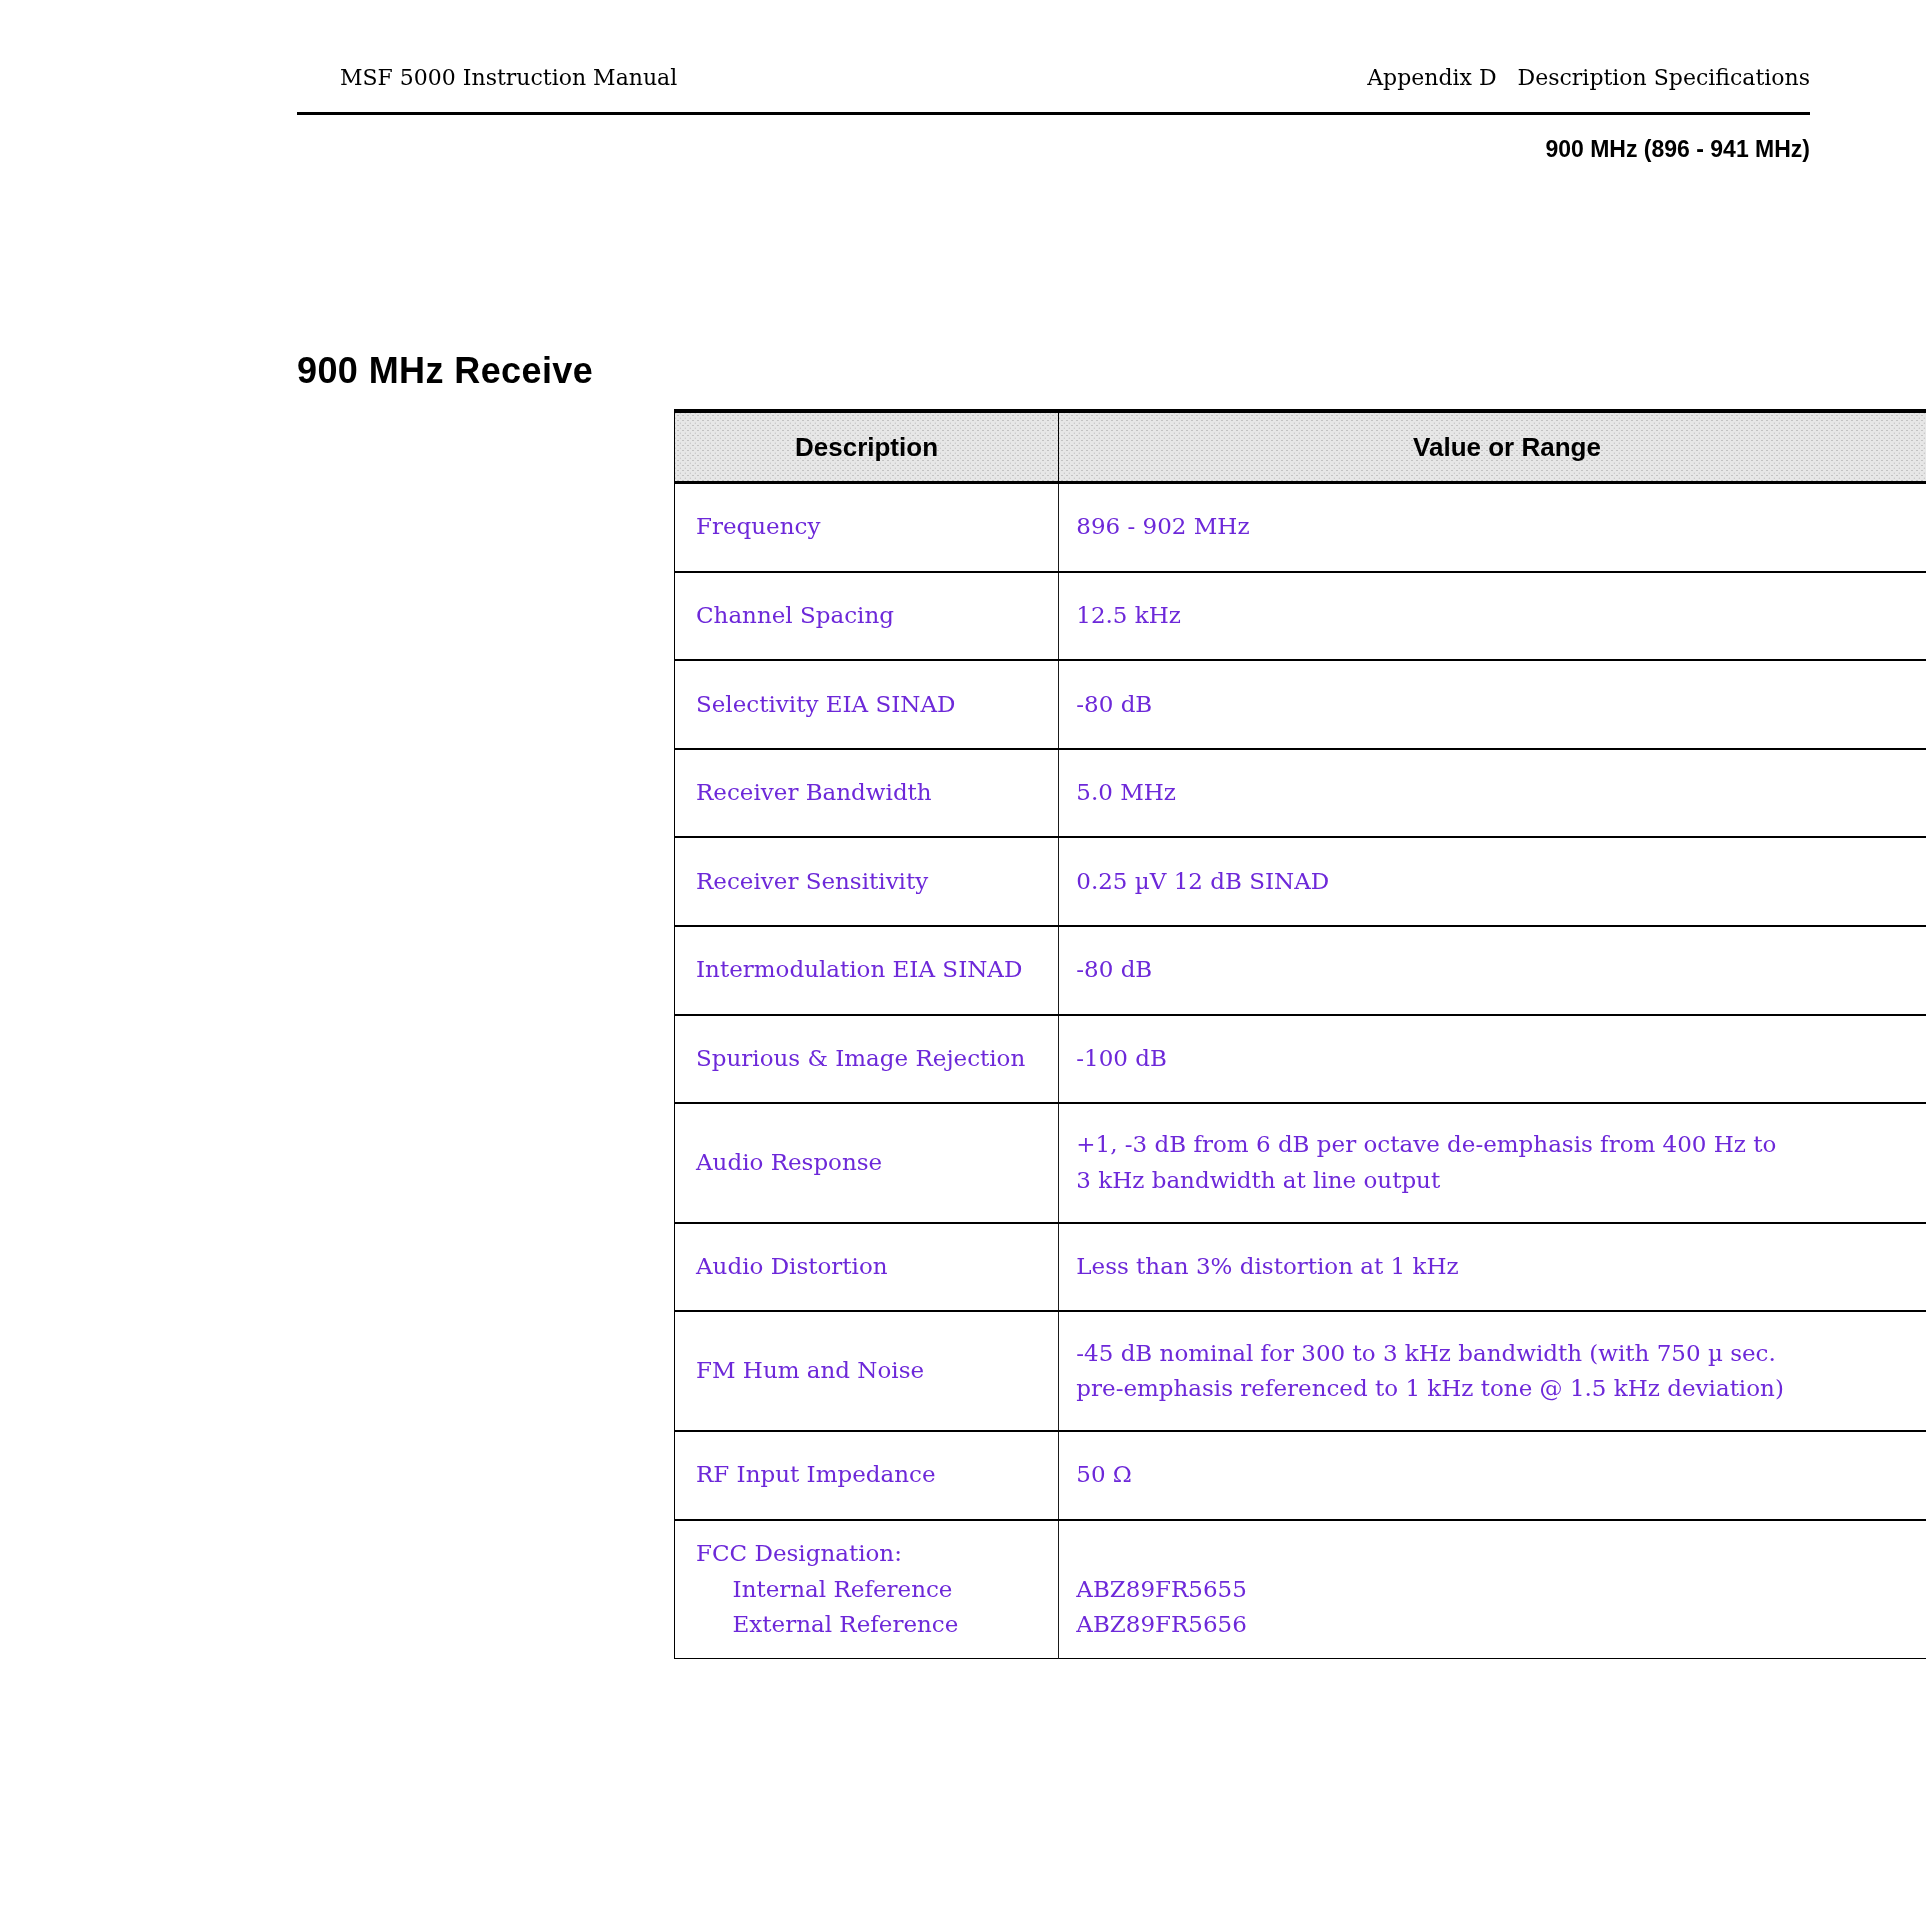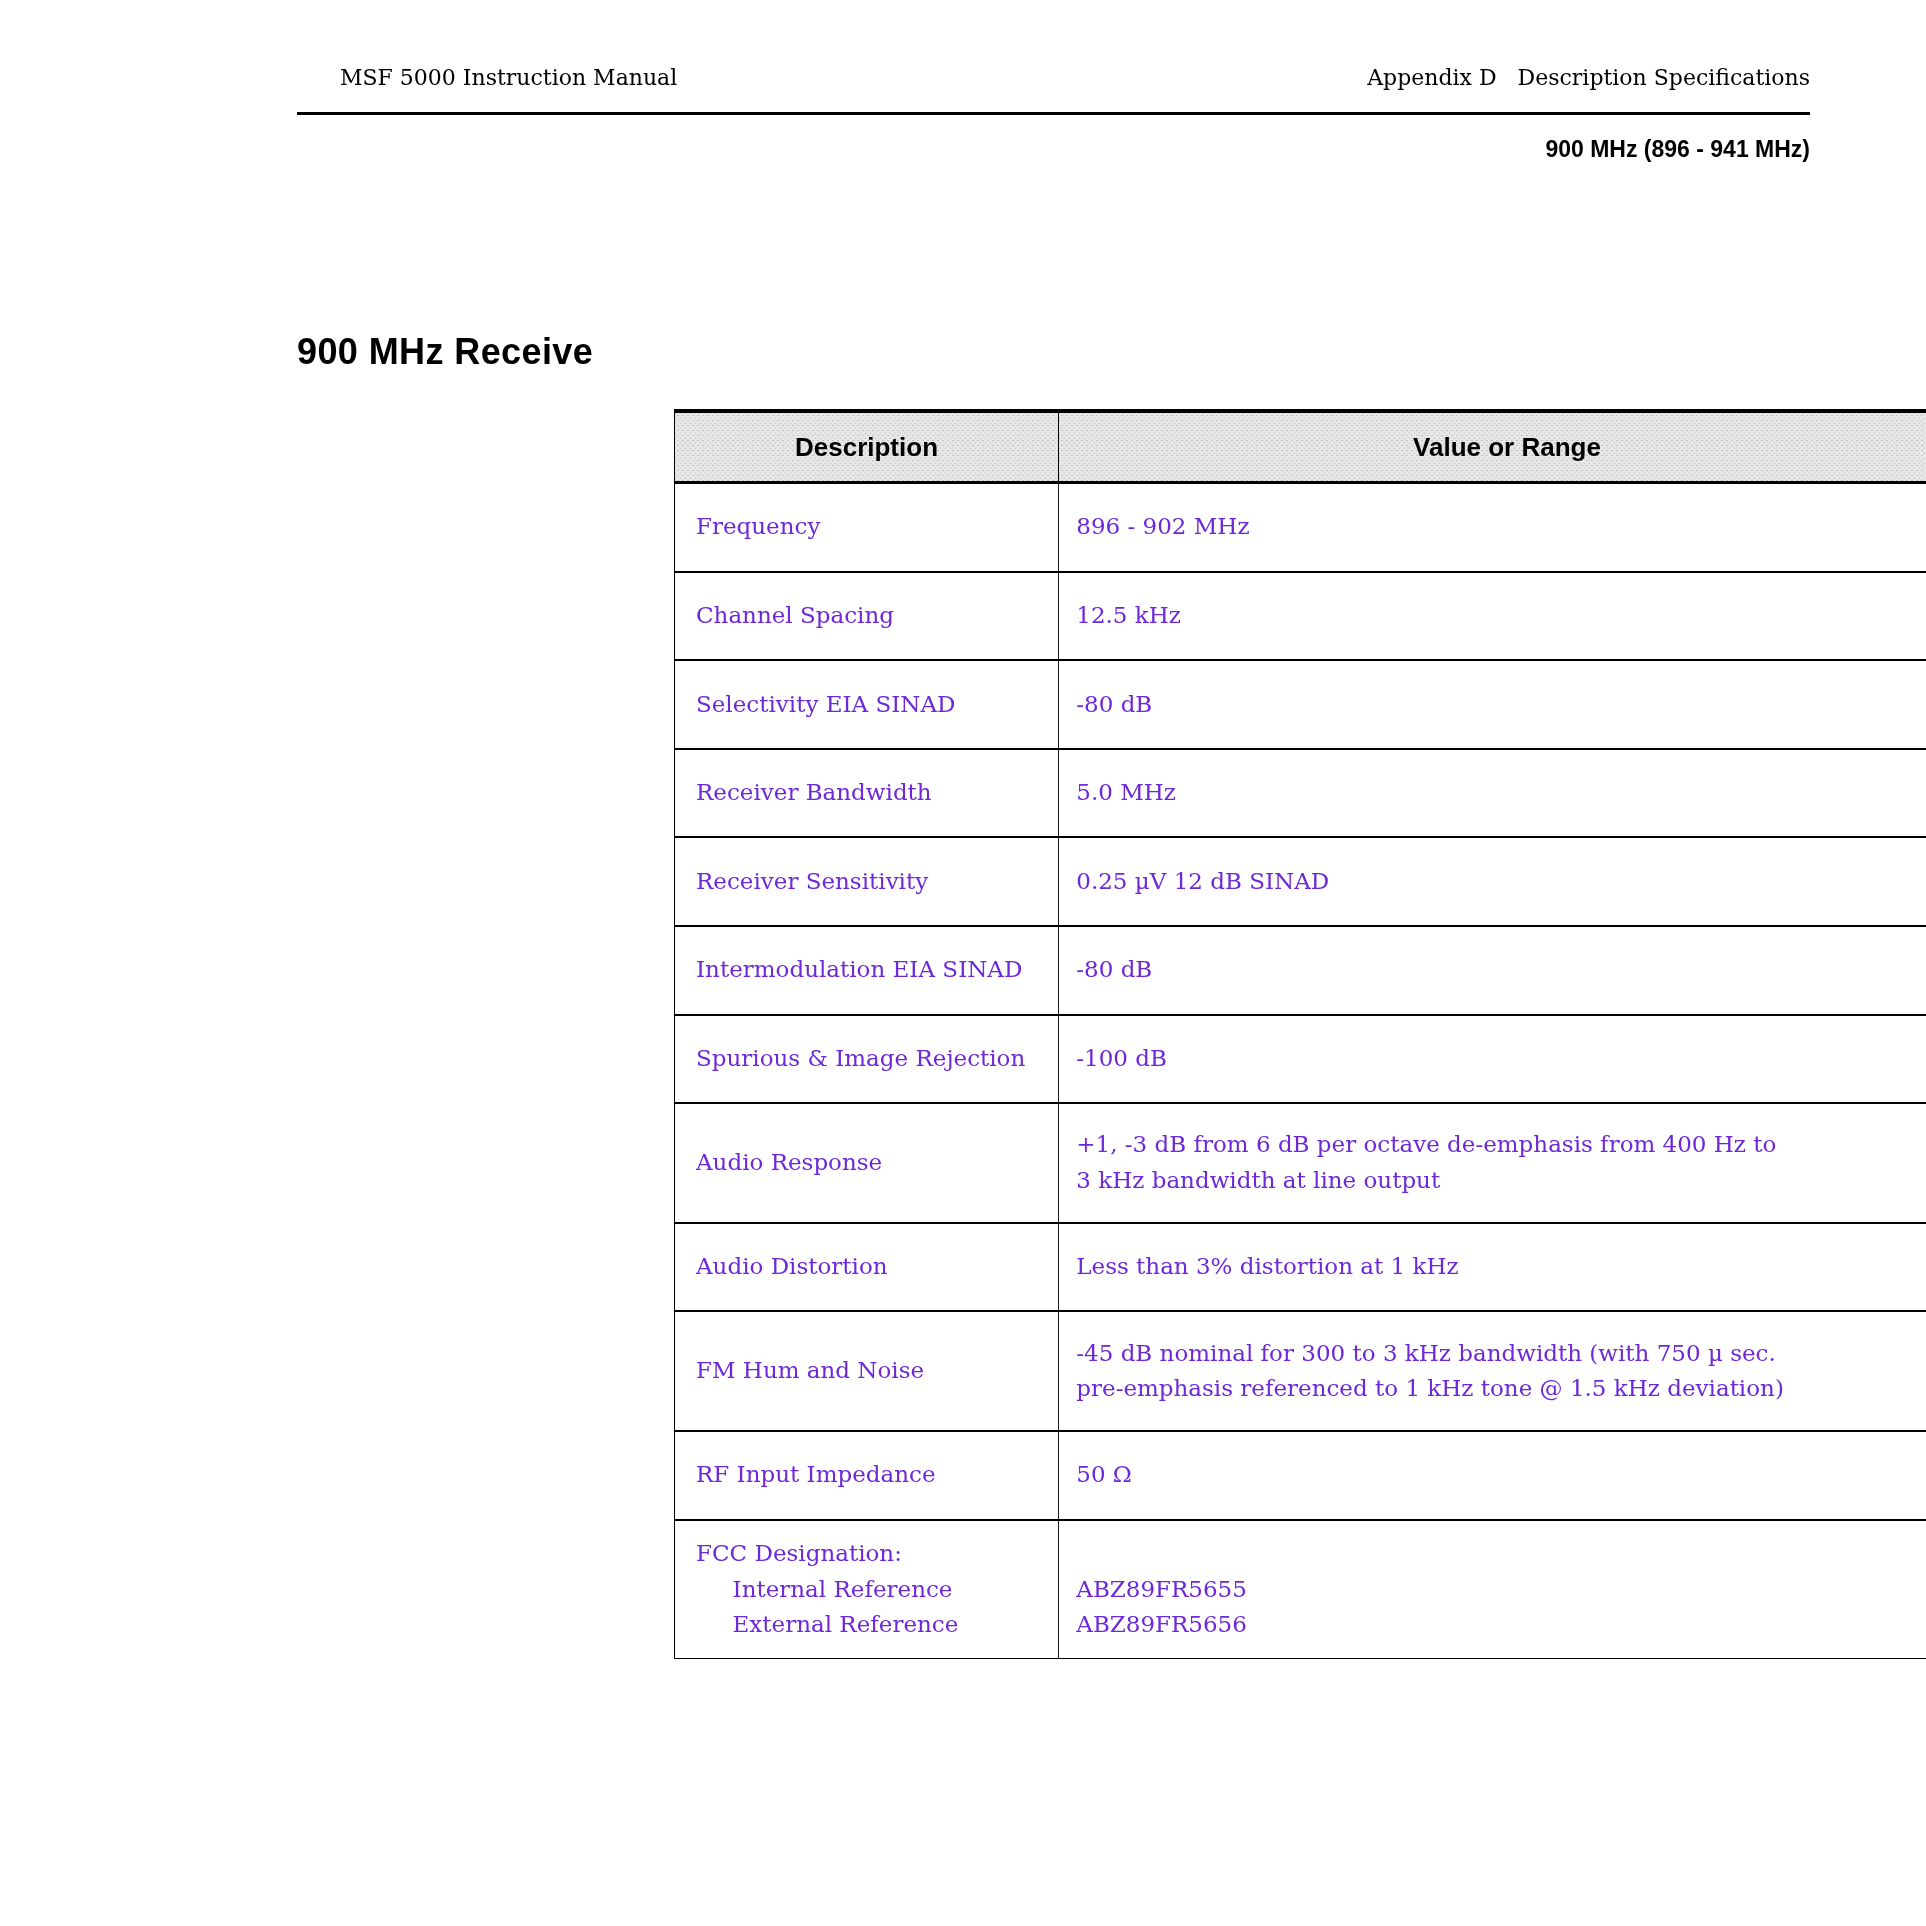--- a/index.html
+++ b/index.html
@@ -48,21 +48,21 @@
     font-family: "Liberation Sans", sans-serif;
     font-weight: bold;
     font-size: 23px;
     white-space: pre;
   }
 
   
   .section-title {
     position: absolute;
     left: 297px;
-    top: 331px;
+    top: 350px;
     margin: 0;
     font-family: "Liberation Sans", sans-serif;
     font-weight: bold;
     font-size: 36px;
     letter-spacing: 0.4px;
   }
 
   
   table.spec-table {
     position: absolute;

